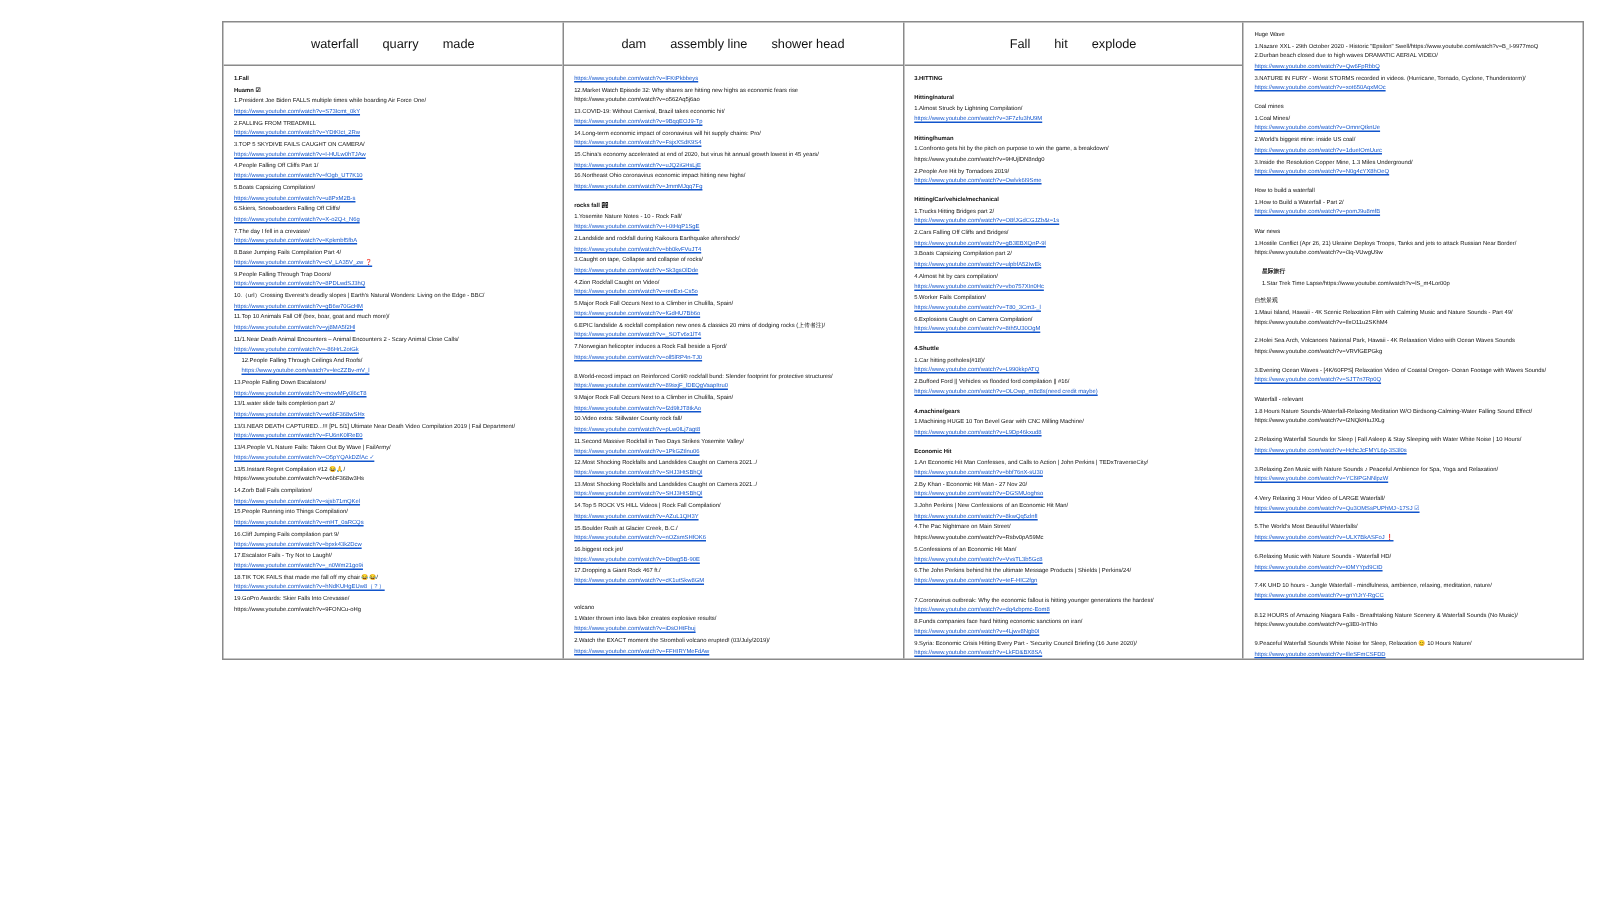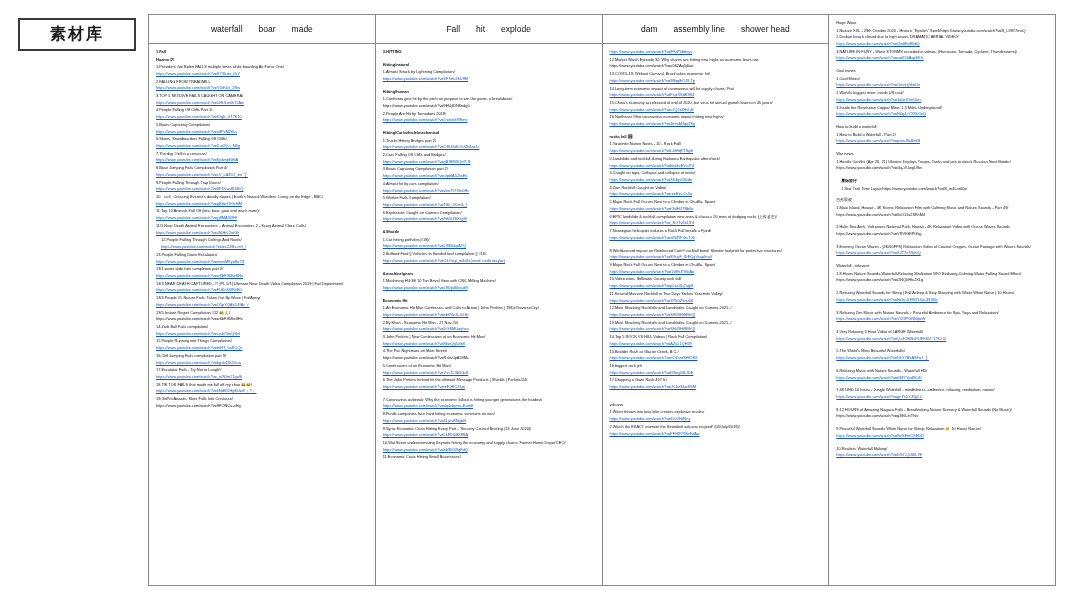--- a/index.html
+++ b/index.html
@@ -30,21 +30,21 @@
     font-weight: 700;
     color: #1a1a1a;
     letter-spacing: 2px;
     font-family: "DejaVu Sans", sans-serif;
   }
 
   
   #table {
     position: absolute;
     left: 148px; top: 14px;
-    width: 908px; height: 572px;
+    width: 908px; height: 426px;
     border: 1px solid #8a8a8a;
     display: flex;
     background: #fff;
   }
   .col {
     flex: 1 1 0;
     min-width: 0;
     border-right: 1px solid #8a8a8a;
     display: flex;
     flex-direction: column;
@@ -105,29 +105,26 @@
     text-decoration: none;
   }
   .gap { height: 5px; }
   .indent { padding-left: 5px; }
 </style>
 </head>
 <body>
 
 <div id="page">
 
-  <div id="title-box">
-    <span class="t">素材库</span>
-  </div>
 
   <div id="table">
       <div class="col">
         <div class="col-head">
           <span class="hw">waterfall</span>
-          <span class="hw">boar</span>
+          <span class="hw">quarry</span>
           <span class="hw">made</span>
         </div>
         <div class="col-body">
           <div class="sec-title">1.Fall</div>
           <div class="sec-title">Huamn ☑</div>
           <div class="item">1.President Joe Biden FALLS multiple times while boarding Air Force One/</div>
           <div class="url">https://www.youtube.com/watch?v=S73Icmt_0kY</div>
           <div class="item">2.FALLING FROM TREADMILL</div>
           <div class="url">https://www.youtube.com/watch?v=YDtKIct_2Rw</div>
           <div class="item">3.TOP 5 SKYDIVE FAILS CAUGHT ON CAMERA/</div>
@@ -171,88 +168,20 @@
           <div class="item">17.Escalator Fails - Try Not to Laugh!/</div>
           <div class="url">https://www.youtube.com/watch?v=_n0Wm21go9i</div>
           <div class="item">18.TIK TOK FAILS that made me fall off my chair 😂😂/</div>
           <div class="url">https://www.youtube.com/watch?v=hNdKUHgEUw8（？）</div>
           <div class="item">19.GoPro Awards: Skier Falls Into Crevasse/</div>
           <div class="url nolink">https://www.youtube.com/watch?v=9FONCu-oHg</div>
         </div>
       </div>
       <div class="col">
         <div class="col-head">
-          <span class="hw">Fall</span>
-          <span class="hw">hit</span>
-          <span class="hw">explode</span>
-        </div>
-        <div class="col-body">
-          <div class="sec-title">3.HITTING</div>
-          <div class="gap"></div>
-          <div class="sec-title">Hitting/natural</div>
-          <div class="item">1.Almost Struck by Lightning Compilation/</div>
-          <div class="url">https://www.youtube.com/watch?v=3F7zfu3hU9M</div>
-          <div class="gap"></div>
-          <div class="sec-title">Hitting/human</div>
-          <div class="item">1.Confronto gets hit by the pitch on purpose to win the game, a breakdown/</div>
-          <div class="url nolink">https://www.youtube.com/watch?v=9HUjlDN8ndg0</div>
-          <div class="item">2.People Are Hit by Tornadoes 2019/</div>
-          <div class="url">https://www.youtube.com/watch?v=Owlvk6I9Sme</div>
-          <div class="gap"></div>
-          <div class="sec-title">Hitting/Car/vehicle/mechanical</div>
-          <div class="item">1.Trucks Hitting Bridges part 2/</div>
-          <div class="url">https://www.youtube.com/watch?v=O8fJGdCGJZb&amp;t=1s</div>
-          <div class="item">2.Cars Falling Off Cliffs and Bridges/</div>
-          <div class="url">https://www.youtube.com/watch?v=gB3EBXQnP-9l</div>
-          <div class="item">3.Boats Capsizing Compilation part 2/</div>
-          <div class="url">https://www.youtube.com/watch?v=ulpbfA52IwEk</div>
-          <div class="item">4.Almost hit by cars compilation/</div>
-          <div class="url">https://www.youtube.com/watch?v=vbo757XIn0Hc</div>
-          <div class="item">5.Worker Fails Compilation/</div>
-          <div class="url">https://www.youtube.com/watch?v=T80_3Cm3-_l</div>
-          <div class="item">6.Explosions Caught on Camera Compilation/</div>
-          <div class="url">https://www.youtube.com/watch?v=8th5U30OgM</div>
-          <div class="gap"></div>
-          <div class="sec-title">4.Shuttle</div>
-          <div class="item">1.Car hitting potholes(#18)/</div>
-          <div class="url">https://www.youtube.com/watch?v=L990kkpATQ</div>
-          <div class="item">2.Buffoed Ford || Vehicles vs flooded ford compilation || #16/</div>
-          <div class="url">https://www.youtube.com/watch?v=OLOwp_m8c8s(need credit maybe)</div>
-          <div class="gap"></div>
-          <div class="sec-title">4.machine/gears</div>
-          <div class="item">1.Machining HUGE 10 Ton Bevel Gear with CNC Milling Machine/</div>
-          <div class="url">https://www.youtube.com/watch?v=L9Dp46kxud8</div>
-          <div class="gap"></div>
-          <div class="sec-title">Economic Hit</div>
-          <div class="item">1.An Economic Hit Man Confesses, and Calls to Action | John Perkins | TEDxTraverseCity/</div>
-          <div class="url">https://www.youtube.com/watch?v=bbf76nX-sU30</div>
-          <div class="item">2.By Khan - Economic Hit Man - 27 Nov 20/</div>
-          <div class="url">https://www.youtube.com/watch?v=DGSMUoghso</div>
-          <div class="item">3.John Perkins | New Confessions of an Economic Hit Man/</div>
-          <div class="url">https://www.youtube.com/watch?v=8kwQq5zlnfI</div>
-          <div class="item">4.The Pac Nightmare on Main Street/</div>
-          <div class="url nolink">https://www.youtube.com/watch?v=Rsbv0pA59Mc</div>
-          <div class="item">5.Confessions of an Economic Hit Man/</div>
-          <div class="url">https://www.youtube.com/watch?v=VvsTL3b5Gc8</div>
-          <div class="item">6.The John Perkins behind hit the ultimate Message Products | Shields | Perkins/24/</div>
-          <div class="url">https://www.youtube.com/watch?v=teF-HIC2fgn</div>
-          <div class="gap"></div>
-          <div class="item">7.Coronavirus outbreak: Why the economic fallout is hitting younger generations the hardest/</div>
-          <div class="url">https://www.youtube.com/watch?v=dq4zbpmc-Eom8</div>
-          <div class="item">8.Funds companies face hard hitting economic sanctions on iran/</div>
-          <div class="url">https://www.youtube.com/watch?v=4Ljwv8Ngb0I</div>
-          <div class="item">9.Syria: Economic Crisis Hitting Every Part - 'Security Council Briefing (16 June 2020)/</div>
-          <div class="url">https://www.youtube.com/watch?v=LkFD&amp;BX8SA</div>
-          <div class="item">10.Wal Street underestimating Keynote hitting the economy and supply chains: Former Home Depot CEO/</div>
-          <div class="url">https://www.youtube.com/watch?v=bb9kO2lqFdQ</div>
-          <div class="item">11.Economic Crisis Hitting Small Businesses/</div>
-        </div>
-      </div>
-      <div class="col">
-        <div class="col-head">
           <span class="hw">dam</span>
           <span class="hw">assembly line</span>
           <span class="hw">shower head</span>
         </div>
         <div class="col-body">
           <div class="url">https://www.youtube.com/watch?v=lFKtPkbbeys</div>
           <div class="item">12.Market Watch Episode 32: Why shares are hitting new highs as economic fears rise</div>
           <div class="url nolink">https://www.youtube.com/watch?v=o562Aq5j6ao</div>
           <div class="item">13.COVID-19: Without Carnival, Brazil takes economic hit/</div>
           <div class="url">https://www.youtube.com/watch?v=9BqqEOJ9-Tp</div>
@@ -302,20 +231,88 @@
           <div class="gap"></div>
           <div class="gap"></div>
           <div class="sec-title plain">volcano</div>
           <div class="item">1.Water thrown into lava bike creates explosive results/</div>
           <div class="url">https://www.youtube.com/watch?v=iDsOHtFbuj</div>
           <div class="item">2.Watch the EXACT moment the Stromboli volcano erupted! (03/July/2019)/</div>
           <div class="url">https://www.youtube.com/watch?v=FFHIRYMeFdAw</div>
         </div>
       </div>
       <div class="col">
+        <div class="col-head">
+          <span class="hw">Fall</span>
+          <span class="hw">hit</span>
+          <span class="hw">explode</span>
+        </div>
+        <div class="col-body">
+          <div class="sec-title">3.HITTING</div>
+          <div class="gap"></div>
+          <div class="sec-title">Hitting/natural</div>
+          <div class="item">1.Almost Struck by Lightning Compilation/</div>
+          <div class="url">https://www.youtube.com/watch?v=3F7zfu3hU9M</div>
+          <div class="gap"></div>
+          <div class="sec-title">Hitting/human</div>
+          <div class="item">1.Confronto gets hit by the pitch on purpose to win the game, a breakdown/</div>
+          <div class="url nolink">https://www.youtube.com/watch?v=9HUjlDN8ndg0</div>
+          <div class="item">2.People Are Hit by Tornadoes 2019/</div>
+          <div class="url">https://www.youtube.com/watch?v=Owlvk6I9Sme</div>
+          <div class="gap"></div>
+          <div class="sec-title">Hitting/Car/vehicle/mechanical</div>
+          <div class="item">1.Trucks Hitting Bridges part 2/</div>
+          <div class="url">https://www.youtube.com/watch?v=O8fJGdCGJZb&amp;t=1s</div>
+          <div class="item">2.Cars Falling Off Cliffs and Bridges/</div>
+          <div class="url">https://www.youtube.com/watch?v=gB3EBXQnP-9l</div>
+          <div class="item">3.Boats Capsizing Compilation part 2/</div>
+          <div class="url">https://www.youtube.com/watch?v=ulpbfA52IwEk</div>
+          <div class="item">4.Almost hit by cars compilation/</div>
+          <div class="url">https://www.youtube.com/watch?v=vbo757XIn0Hc</div>
+          <div class="item">5.Worker Fails Compilation/</div>
+          <div class="url">https://www.youtube.com/watch?v=T80_3Cm3-_l</div>
+          <div class="item">6.Explosions Caught on Camera Compilation/</div>
+          <div class="url">https://www.youtube.com/watch?v=8th5U30OgM</div>
+          <div class="gap"></div>
+          <div class="sec-title">4.Shuttle</div>
+          <div class="item">1.Car hitting potholes(#18)/</div>
+          <div class="url">https://www.youtube.com/watch?v=L990kkpATQ</div>
+          <div class="item">2.Buffoed Ford || Vehicles vs flooded ford compilation || #16/</div>
+          <div class="url">https://www.youtube.com/watch?v=OLOwp_m8c8s(need credit maybe)</div>
+          <div class="gap"></div>
+          <div class="sec-title">4.machine/gears</div>
+          <div class="item">1.Machining HUGE 10 Ton Bevel Gear with CNC Milling Machine/</div>
+          <div class="url">https://www.youtube.com/watch?v=L9Dp46kxud8</div>
+          <div class="gap"></div>
+          <div class="sec-title">Economic Hit</div>
+          <div class="item">1.An Economic Hit Man Confesses, and Calls to Action | John Perkins | TEDxTraverseCity/</div>
+          <div class="url">https://www.youtube.com/watch?v=bbf76nX-sU30</div>
+          <div class="item">2.By Khan - Economic Hit Man - 27 Nov 20/</div>
+          <div class="url">https://www.youtube.com/watch?v=DGSMUoghso</div>
+          <div class="item">3.John Perkins | New Confessions of an Economic Hit Man/</div>
+          <div class="url">https://www.youtube.com/watch?v=8kwQq5zlnfI</div>
+          <div class="item">4.The Pac Nightmare on Main Street/</div>
+          <div class="url nolink">https://www.youtube.com/watch?v=Rsbv0pA59Mc</div>
+          <div class="item">5.Confessions of an Economic Hit Man/</div>
+          <div class="url">https://www.youtube.com/watch?v=VvsTL3b5Gc8</div>
+          <div class="item">6.The John Perkins behind hit the ultimate Message Products | Shields | Perkins/24/</div>
+          <div class="url">https://www.youtube.com/watch?v=teF-HIC2fgn</div>
+          <div class="gap"></div>
+          <div class="item">7.Coronavirus outbreak: Why the economic fallout is hitting younger generations the hardest/</div>
+          <div class="url">https://www.youtube.com/watch?v=dq4zbpmc-Eom8</div>
+          <div class="item">8.Funds companies face hard hitting economic sanctions on iran/</div>
+          <div class="url">https://www.youtube.com/watch?v=4Ljwv8Ngb0I</div>
+          <div class="item">9.Syria: Economic Crisis Hitting Every Part - 'Security Council Briefing (16 June 2020)/</div>
+          <div class="url">https://www.youtube.com/watch?v=LkFD&amp;BX8SA</div>
+          <div class="item">10.Wal Street underestimating Keynote hitting the economy and supply chains: Former Home Depot CEO/</div>
+          <div class="url">https://www.youtube.com/watch?v=bb9kO2lqFdQ</div>
+          <div class="item">11.Economic Crisis Hitting Small Businesses/</div>
+        </div>
+      </div>
+      <div class="col">
         <div class="col-body">
           <div class="sec-title plain">Huge Wave</div>
           <div class="item">1.Nazare XXL - 29th October 2020 - Historic "Epsilon" Swell/https://www.youtube.com/watch?v=B_I-9977moQ</div>
           <div class="item">2.Durban beach closed due to high waves DRAMATIC AERIAL VIDEO/</div>
           <div class="url">https://www.youtube.com/watch?v=Qw6FpRbbQ</div>
           <div class="item">3.NATURE IN FURY - Worst STORMS recorded in videos. (Hurricane, Tornado, Cyclone, Thunderstorm)/</div>
           <div class="url">https://www.youtube.com/watch?v=xot650AqxMOc</div>
           <div class="gap"></div>
           <div class="sec-title plain">Coal mines</div>
           <div class="item">1.Coal Mines/</div>

